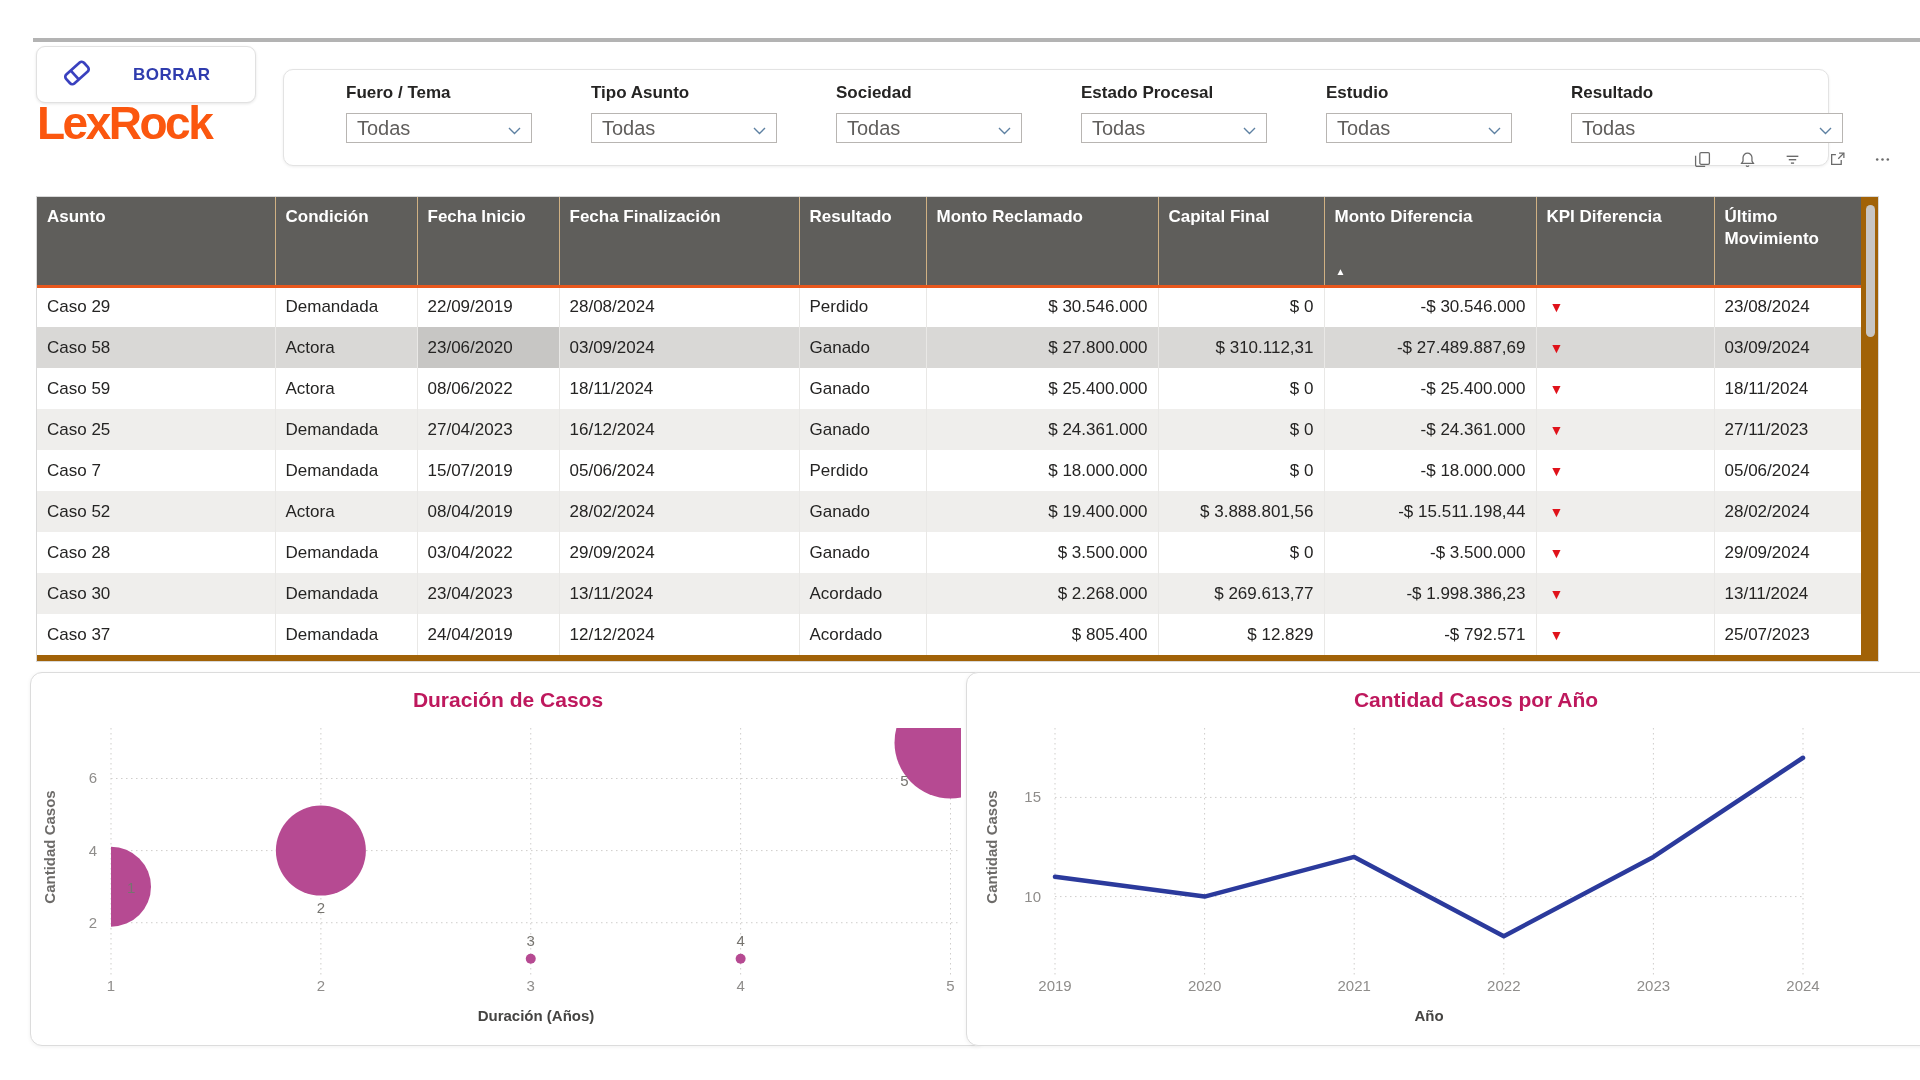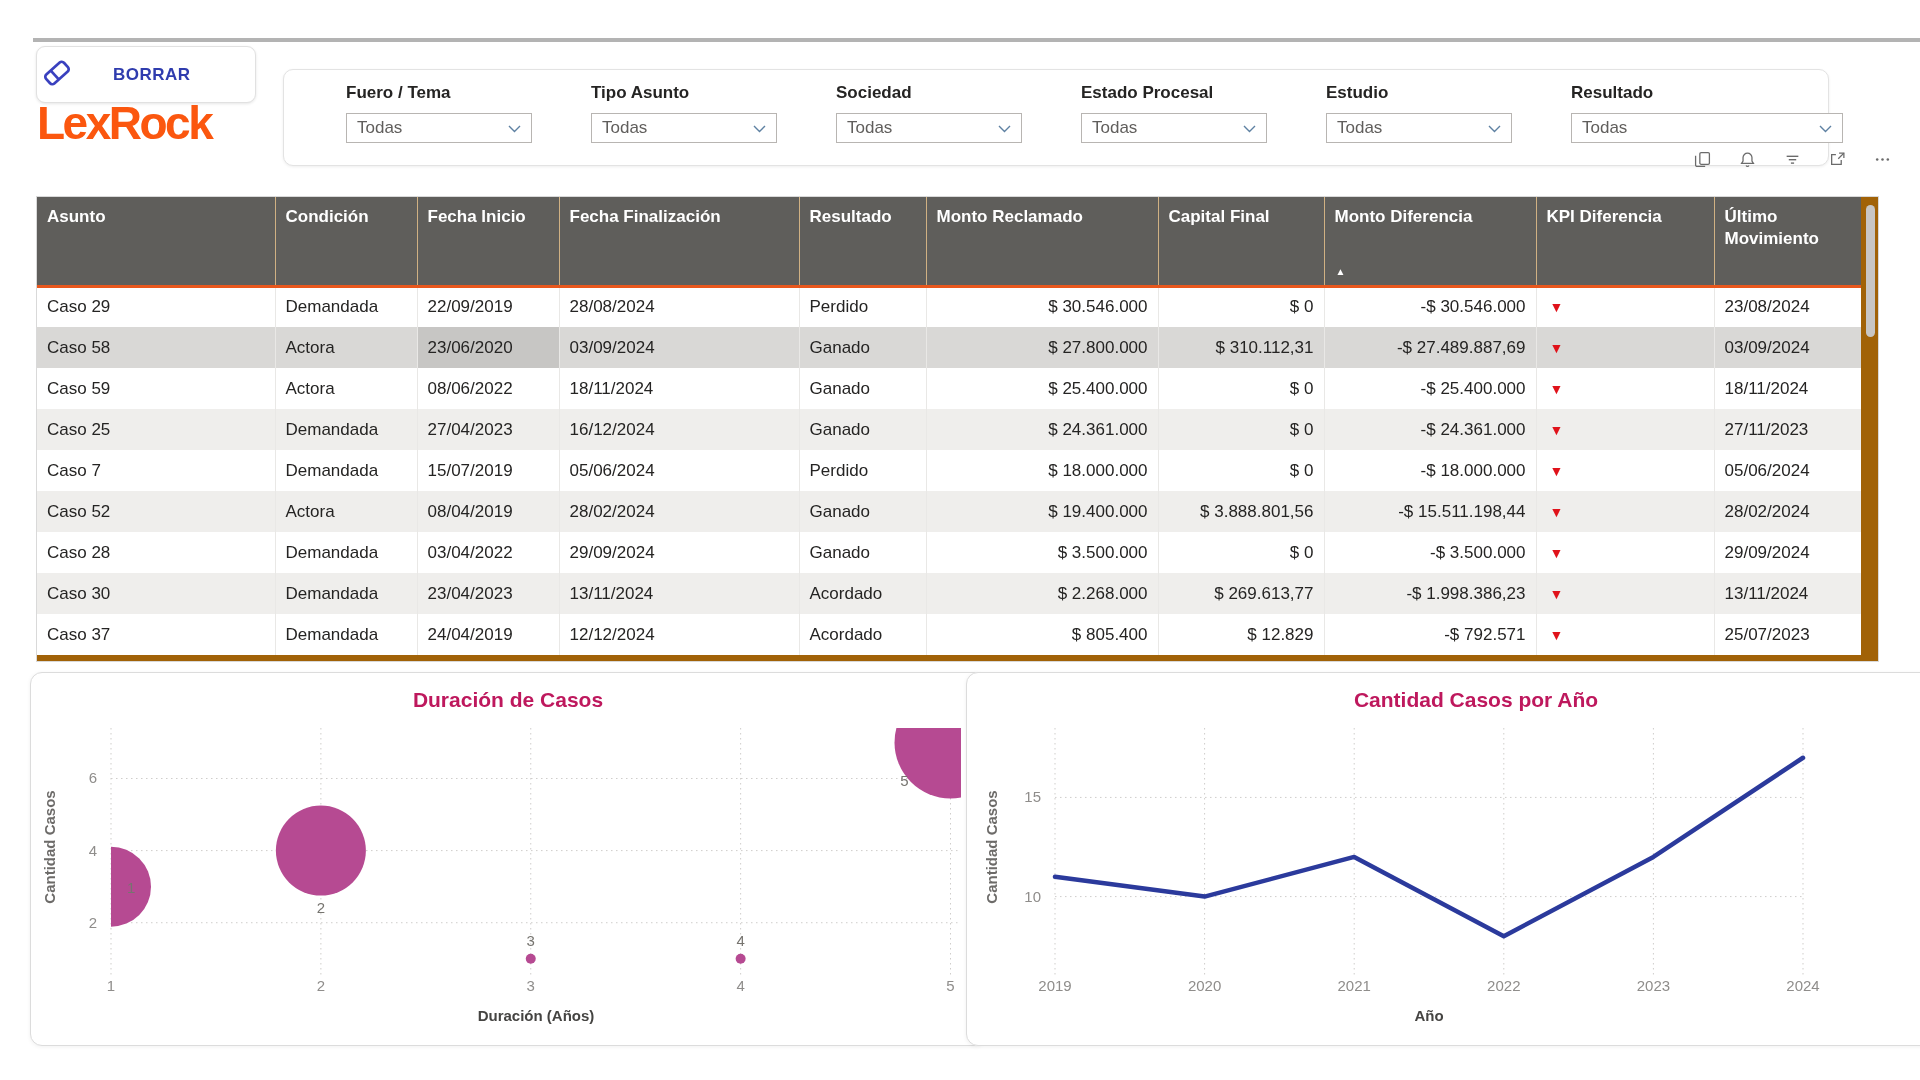--- a/index.html
+++ b/index.html
@@ -4,33 +4,33 @@
 <style>
   html,body { margin:0; padding:0; background:#fff; }
   .page { position:relative; width:1920px; height:1080px; overflow:hidden; background:#fff;
           font-family:"Liberation Sans",sans-serif; color:#252423; }
 
   .top-line { position:absolute; left:33px; top:38px; width:1887px; height:4px; background:#b3b3b3; }
 
   
   .borrar-card { position:absolute; left:36px; top:46px; width:220px; height:57px; background:#fff;
                  border:1px solid #e1e1e1; border-radius:9px; box-shadow:0 1px 3px rgba(0,0,0,.1);
-                 display:flex; align-items:center; padding-left:4px; box-sizing:border-box; cursor:pointer; }
+                 display:flex; align-items:center; padding-left:24px; box-sizing:border-box; cursor:pointer; }
   .borrar-label { margin-left:40px; font-weight:bold; font-size:17px; color:#2F3CAE; letter-spacing:.5px; }
   .logo { position:absolute; left:37px; top:96px; font-size:46px; font-weight:bold; color:#FB570F; letter-spacing:-2.5px; }
 
   
   .filter-card { position:absolute; left:283px; top:45px; width:1546px; height:97px; background:#fff;
                  border:1px solid #e3e3e3; border-radius:10px; box-shadow:0 1px 3px rgba(0,0,0,.07);
                  box-sizing:border-box; display:flex; padding:13px 28px 0 62px; gap:59px;margin-top:24px; }
   .filter-group { width:186px; flex:0 0 auto; }
   .filter-group:last-child { width:272px; }
   .filter-label { font-size:17px; font-weight:bold; color:#252423; margin-bottom:10px; white-space:nowrap; }
   .dropdown { height:30px; border:1px solid #b8b5b2; background:#fff; display:flex; align-items:center;
-              justify-content:space-between; padding:0 10px; font-size:17px; color:#605e5c; cursor:pointer; box-sizing:border-box; }
+              justify-content:space-between; padding:0 10px; font-size:20px; color:#605e5c; cursor:pointer; box-sizing:border-box; }
 
   .toolbar { position:absolute; left:1694px; top:149px; display:flex; gap:28px; align-items:center; height:20px; }
   .tb-icon { cursor:pointer; } .tb-icon svg { display:block; }
 
   
   .table-wrap { position:absolute; left:36px; top:196px; width:1843px; height:466px; background:#a16207;
                 border:1px solid #d9d9d9; box-sizing:border-box; }
   table.cases { border-collapse:collapse; table-layout:fixed; width:1824px; }
   thead th { background:#5F5E5B; color:#fff; text-align:left; vertical-align:top; font-size:17px; font-weight:bold;
              padding:9px 10px 0 10px; height:89px; box-sizing:border-box; line-height:1.3;

